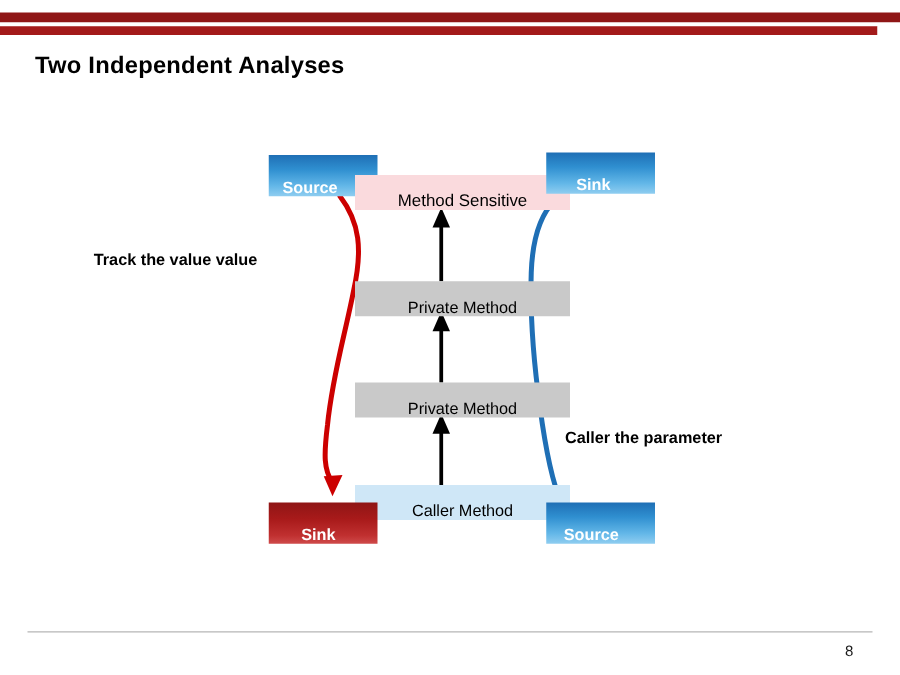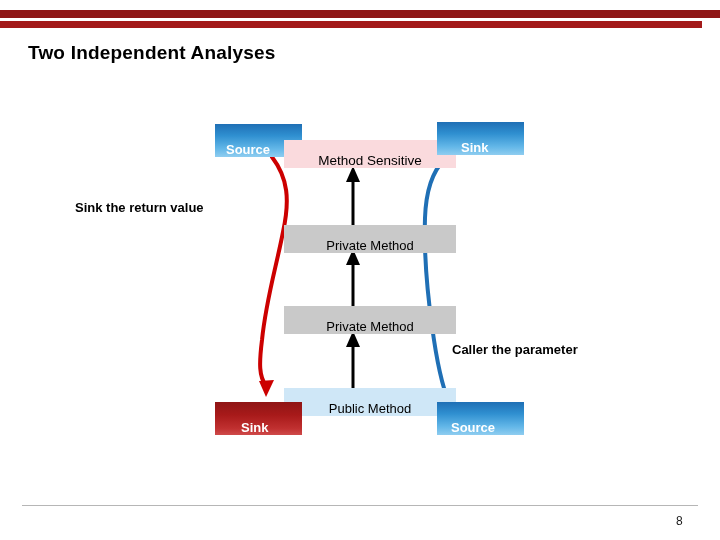--- a/index.html
+++ b/index.html
@@ -210,30 +210,30 @@
 
   <div class="box box-private1">
     <span class="box-label">Private Method</span>
   </div>
 
   <div class="box box-private2">
     <span class="box-label">Private Method</span>
   </div>
 
   <div class="box box-public">
-    <span class="box-label">Public Method</span>
+    <span class="box-label">Caller Method</span>
   </div>
 
   <div class="box box-sink-bottom">
     <span class="box-label">Sink</span>
   </div>
 
   <div class="box box-source-bottom">
     <span class="box-label">Source</span>
   </div>
 
-  <div class="annot annot-return">Sink the return value</div>
+  <div class="annot annot-return">Track the value value</div>
   <div class="annot annot-param">Caller the parameter</div>
 
   <div class="bottom-rule"></div>
   <div class="page-number">8</div>
 
 </div>
 
 </body></html>

